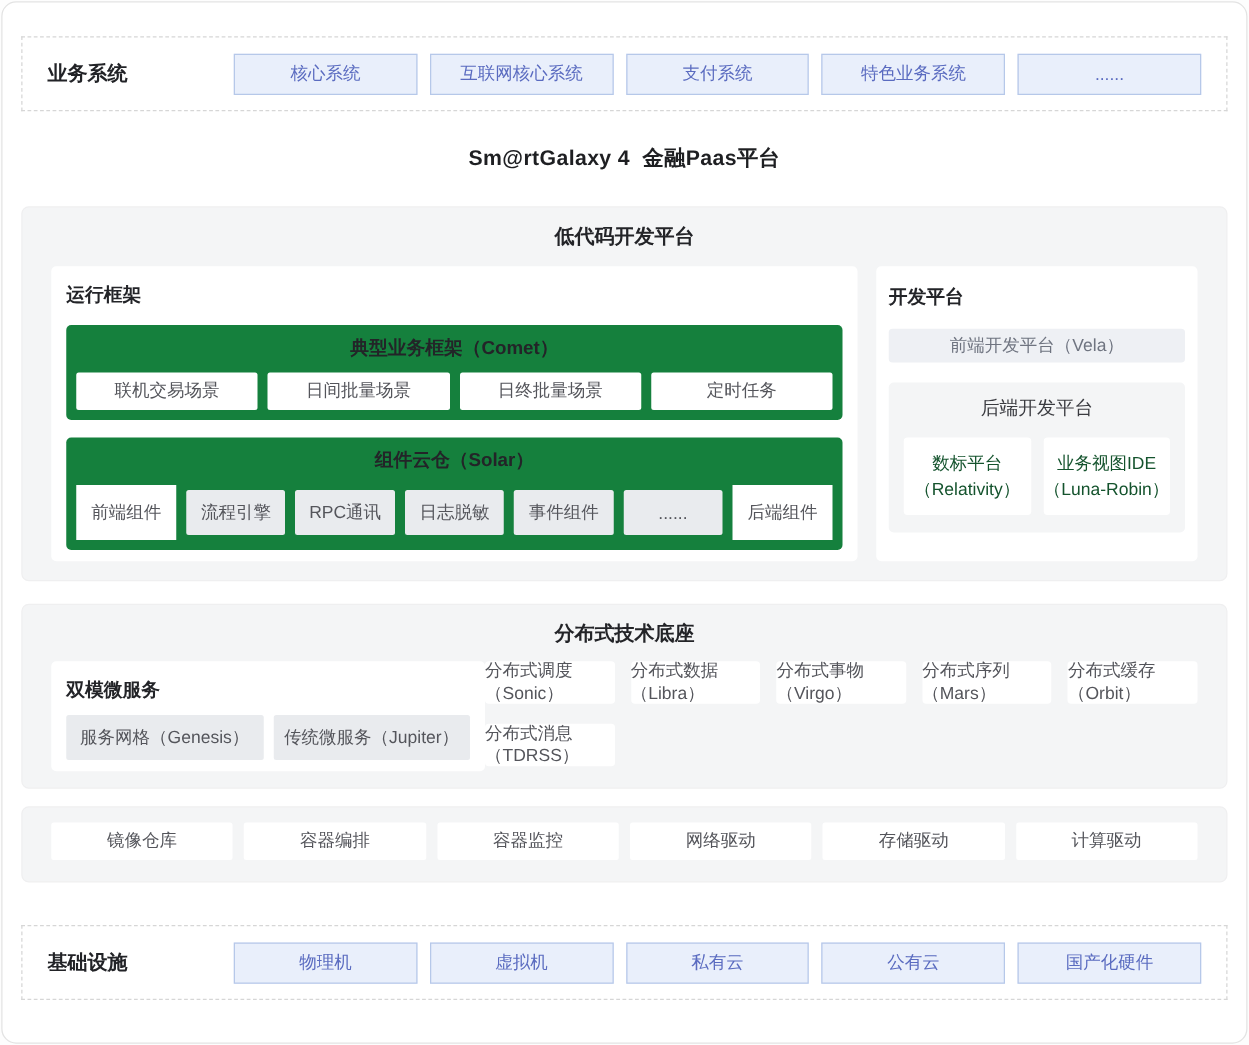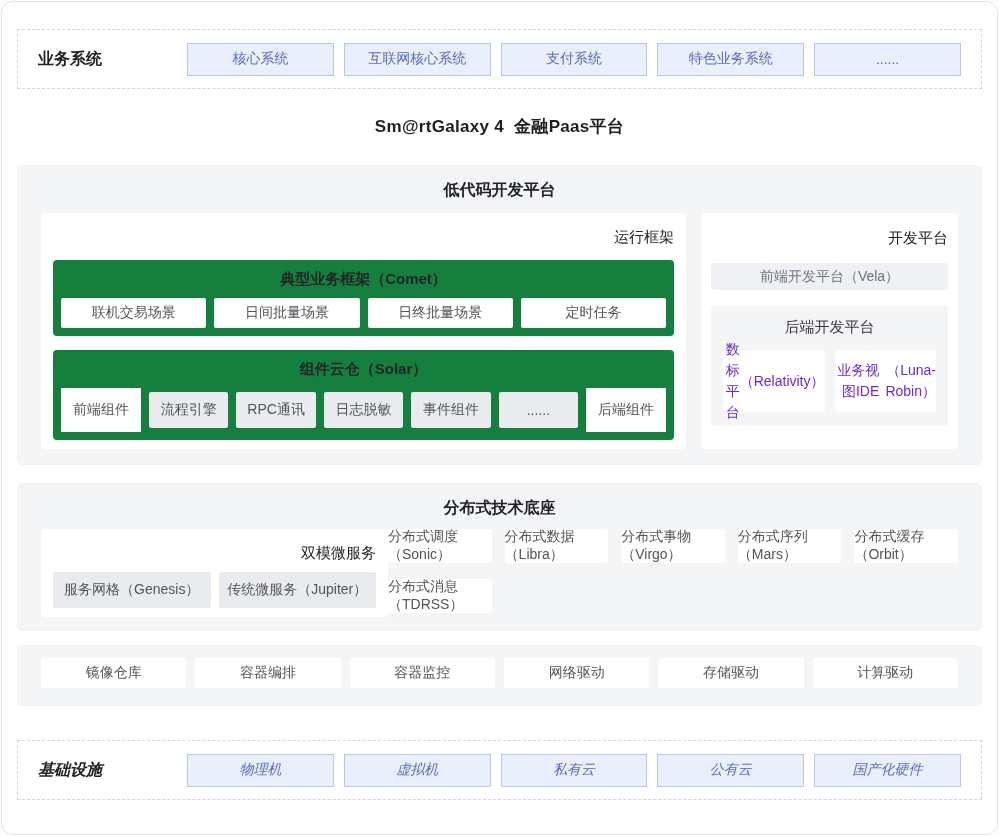--- a/index.html
+++ b/index.html
@@ -32,21 +32,21 @@
   }
 
   
   .section { background: #f4f5f6; border: 1px solid #efeff0; border-radius: 6px; }
   .sec-lowcode { margin-top: 27px; padding: 0 23px 15px; }
   .sec-dist    { margin-top: 18px; padding: 0 23px 13px; }
   .sec-cont    { margin-top: 14px; padding: 0 23px 17px; }
   .section-title { text-align: center; font-size: 16px; font-weight: bold; color: #232428; padding-top: 15px; line-height: 18px; }
 
   .panel { background: #ffffff; border-radius: 4px; }
-  .panel-title { text-align: right; font-size: 15px; font-weight: normal; color: #232428; padding: 6px 0 10px; line-height: 18px; }
+  .panel-title { text-align: left; font-size: 15px; font-weight: bold; color: #232428; padding: 6px 0 10px; line-height: 18px; }
   .sub-panel { background: #15803d; border-radius: 4px; padding: 8px; }
   .sub-title { text-align: center; font-size: 15px; font-weight: bold; color: #232428; padding: 2px 0 10px; line-height: 18px; }
 
   .chip-row { display: flex; gap: 8px; }
   .white-chip {
     flex: 1; height: 30px; background: #ffffff; border-radius: 2px;
     display: flex; align-items: center; justify-content: center;
     font-size: 14px; color: #54555b;
   }
   .gray-chip {
@@ -70,38 +70,38 @@
   .vela-box {
     background: #eef0f4; border-radius: 3px; height: 27px; margin-top: 6px;
     display: flex; align-items: center; justify-content: center;
     font-size: 14px; color: #6f7480;
   }
   .backend-panel { background: #f4f5f6; border-radius: 4px; margin-top: 16px; padding: 12px 12px 14px; }
   .backend-title { text-align: center; font-size: 15px; color: #3a3b40; padding-bottom: 14px; line-height: 18px; }
   .backend-cards { display: flex; gap: 10px; }
   .backend-card {
     flex: 1; background: #ffffff; border-radius: 3px; height: 62px;
-    display: flex; flex-direction: row; align-items: center; justify-content: center;
-    font-size: 14px; color: #6d28d9; line-height: 21px; text-align: right;
+    display: flex; flex-direction: column; align-items: center; justify-content: center;
+    font-size: 14px; color: #14532d; line-height: 21px; text-align: right;
   }
 
   
   .dist-body { display: flex; margin-top: 12px; }
   .dual-panel { width: 347px; flex-shrink: 0; padding: 9px 12px; }
   .dist-grid { flex: 1; display: grid; grid-template-columns: repeat(5, 1fr); grid-template-rows: 34px 34px; gap: 16px 13px; }
   .dist-card {
     background: #ffffff; border-radius: 3px;
     display: flex; align-items: center; justify-content: center;
     font-size: 14px; color: #54555b;
   }
 
   
   .cont-row { display: flex; gap: 9px; margin-top: 12px; }
 
-  .bottom-row { margin-top: 34px; font-style: italic; }
+  .bottom-row { margin-top: 34px; }
 </style>
 </head>
 <body>
 
 <div class="page">
 
   <div class="dashed-row">
     <div class="row-label">业务系统</div>
     <div class="chips">
       <div class="blue-chip">核心系统</div>

